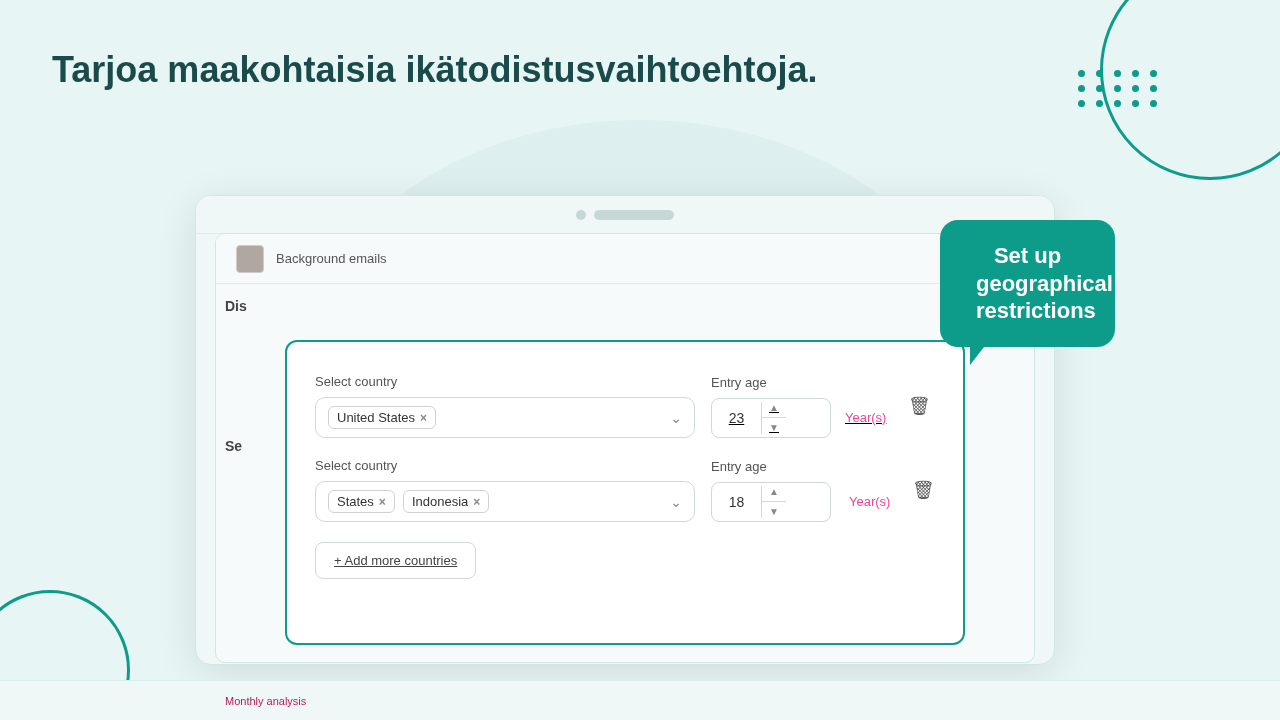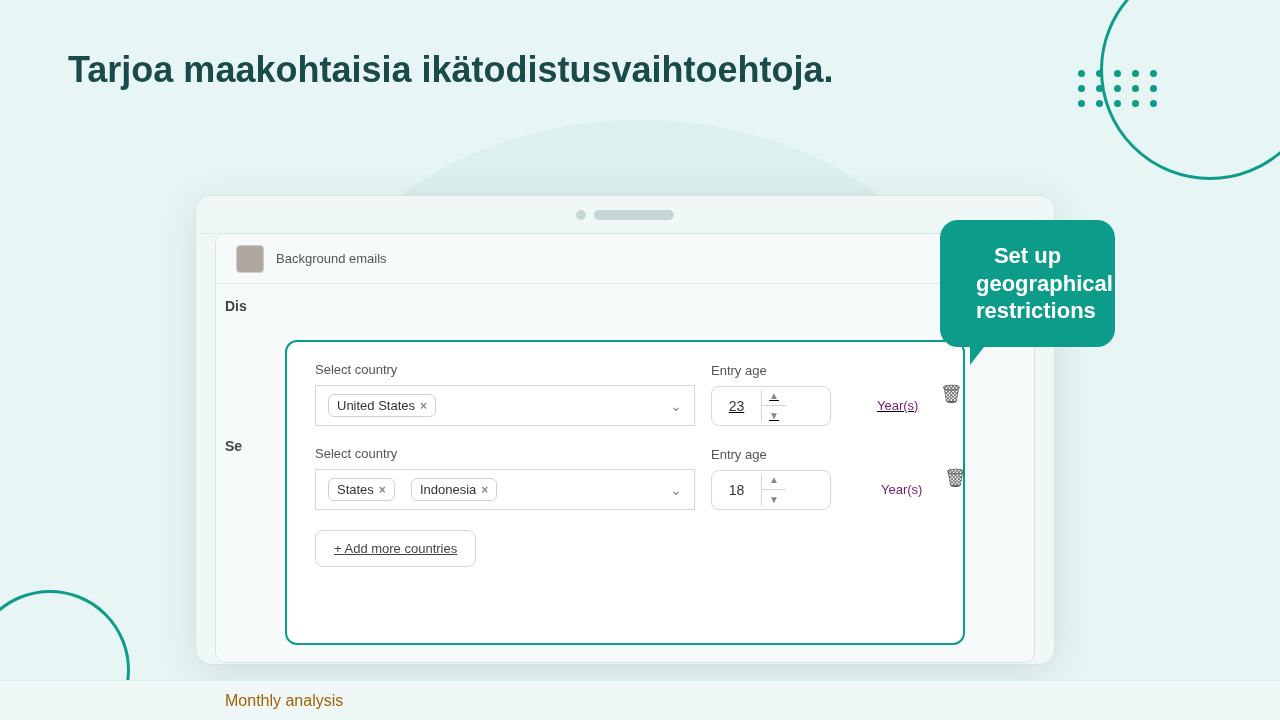--- a/index.html
+++ b/index.html
@@ -64,21 +64,21 @@
       height: 7px;
       border-radius: 50%;
       background: #0d9b8a;
       display: block;
     }
 
     
     .main-heading {
       position: absolute;
       top: 48px;
-      left: 68px;
+      left: 52px;
       font-size: 36px;
       font-weight: 700;
       color: #1a4a4a;
       z-index: 2;
       line-height: 1.2;
     }
 
     
     .window-mockup {
       position: absolute;
@@ -193,21 +193,21 @@
     .geo-panel {
       position: absolute;
       top: 340px;
       left: 285px;
       width: 680px;
       height: 305px;
       background: #ffffff;
       border-radius: 12px;
       border: 2px solid #0d9b8a;
       z-index: 5;
-      padding: 20px 28px;
+      padding: 32px 28px;
       display: flex;
       flex-direction: column;
       gap: 20px;
     }
 
     .geo-row {
       display: flex;
       align-items: center;
       gap: 16px;
     }
@@ -228,25 +228,25 @@
     .field-label {
       font-size: 13px;
       color: #555;
       font-weight: 500;
     }
 
     .country-select {
       display: flex;
       align-items: center;
       border: 1.5px solid #d0d8d8;
-      border-radius: 0;
+      border-radius: 10px;
       background: #fff;
       padding: 8px 12px;
       min-width: 380px;
-      gap: 16px;
+      gap: 8px;
       cursor: pointer;
       position: relative;
     }
 
     .country-tag {
       display: flex;
       align-items: center;
       gap: 5px;
       background: #fff;
       border: 1px solid #d0d0d0;
@@ -306,23 +306,22 @@
       border: none;
       background: #fff;
     }
 
     .age-spinner-btn:first-child {
       border-bottom: 1px solid #d0d8d8;
     }
 
     .year-label {
       font-size: 13px;
-      color: #701a75;
+      color: #ec4899;
       padding: 0 6px;
-      margin-left: 32px;
     }
 
     .delete-btn {
       width: 34px;
       height: 34px;
       display: flex;
       align-items: center;
       justify-content: center;
       cursor: pointer;
       color: #555;
@@ -381,22 +380,22 @@
       height: 40px;
       background: #f0f8f7;
       border-top: 1px solid #d8eeea;
       display: flex;
       align-items: center;
       padding: 0 225px;
       z-index: 3;
     }
 
     .bottom-monthly {
-      font-size: 16px;
-      color: #a16207;
+      font-size: 11px;
+      color: #be185d;
       margin-right: 20px;
     }
 
     .bottom-checkbox-area {
       display: flex;
       align-items: center;
       gap: 8px;
     }
 
     .bottom-checkbox {

